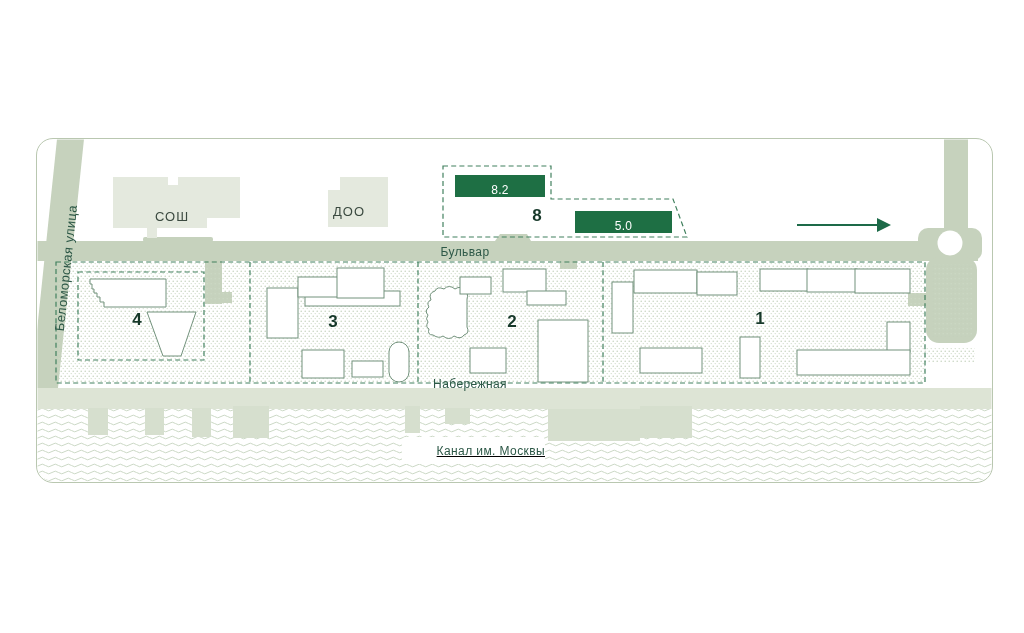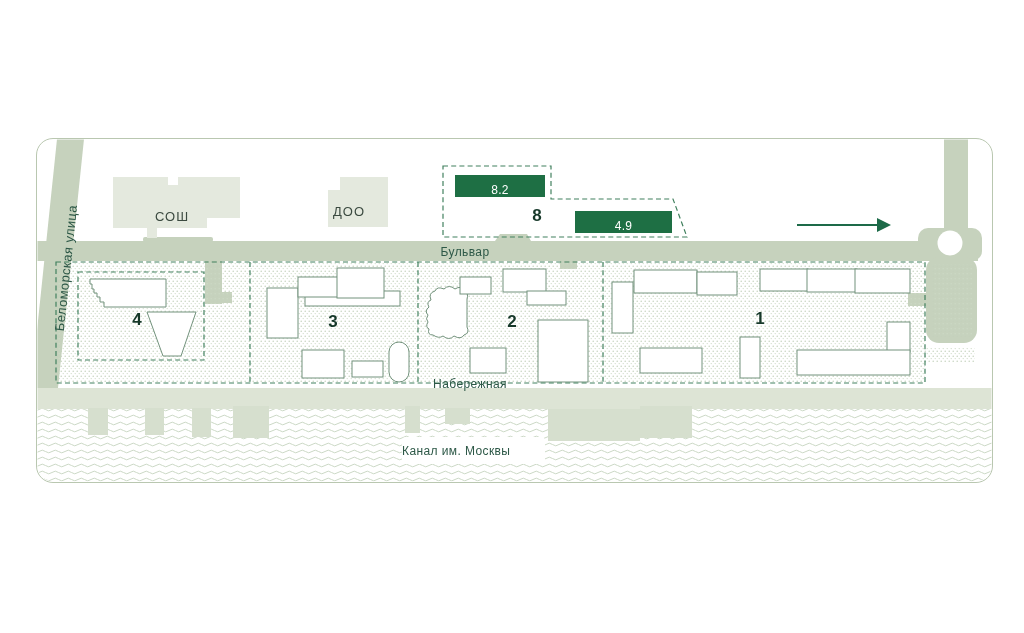--- a/index.html
+++ b/index.html
@@ -8,21 +8,21 @@
   #plan-svg{position:absolute;left:0;top:0;}
   .frame{position:absolute;left:36px;top:138px;width:957px;height:345px;
          border:1.5px solid #b9c7b0;border-radius:17px;box-sizing:border-box;}
   .lbl{position:absolute;transform:translate(-50%,-50%);white-space:nowrap;}
   .muted{color:#3b4a40;font-size:13px;letter-spacing:1px;margin-top:12px;}
   .streetlbl{color:#2d5847;font-size:12px;letter-spacing:.4px;}
   .num{color:#17392a;font-size:17px;font-weight:bold;}
   .unit{position:absolute;background:#1e6f44;color:#ffffff;font-size:12px;
         display:flex;align-items:flex-end;justify-content:center;letter-spacing:.3px;}
   .canalbox{position:absolute;left:402px;top:437px;width:143px;height:27px;background:#ffffff;
-        border-radius:4px;display:flex;align-items:center;justify-content:flex-start;}
+        border-radius:4px;display:flex;align-items:center;justify-content:flex-end;text-decoration:underline;}
   .terminal{position:absolute;left:795px;top:165px;color:#1d6a48;font-size:13px;
         line-height:15px;letter-spacing:.2px;}
   .vstreet{position:absolute;left:66px;top:268px;transform:translate(-50%,-50%) rotate(-84deg);
         color:#2d5847;font-size:13px;letter-spacing:.4px;white-space:nowrap;}
 </style>
 </head>
 <body>
 
 <div id="stage">
 
@@ -128,21 +128,21 @@
         <line x1="797" y1="225" x2="877" y2="225" stroke="#1d6a48" stroke-width="2.2"></line>
         <polygon points="877,218 891,225 877,232" fill="#1d6a48"></polygon>
       </g>
     </g>
   </svg>
 
   <div class="unit" style="left:455px;top:175px;width:90px;height:22px;">
     <span>8.2</span>
   </div>
   <div class="unit" style="left:575px;top:211px;width:97px;height:22px;">
-    <span>4.9</span>
+    <span>5.0</span>
   </div>
 
   <div class="lbl muted" style="left:172px;top:204px;">СОШ</div>
   <div class="lbl muted" style="left:349px;top:199px;">ДОО</div>
   <div class="lbl streetlbl" style="left:465px;top:252px;">Бульвар</div>
   <div class="lbl streetlbl" style="left:470px;top:384px;">Набережная</div>
   <div class="canalbox">
     <span class="streetlbl">Канал им. Москвы</span>
   </div>
   <div class="vstreet">Беломорская улица</div>

